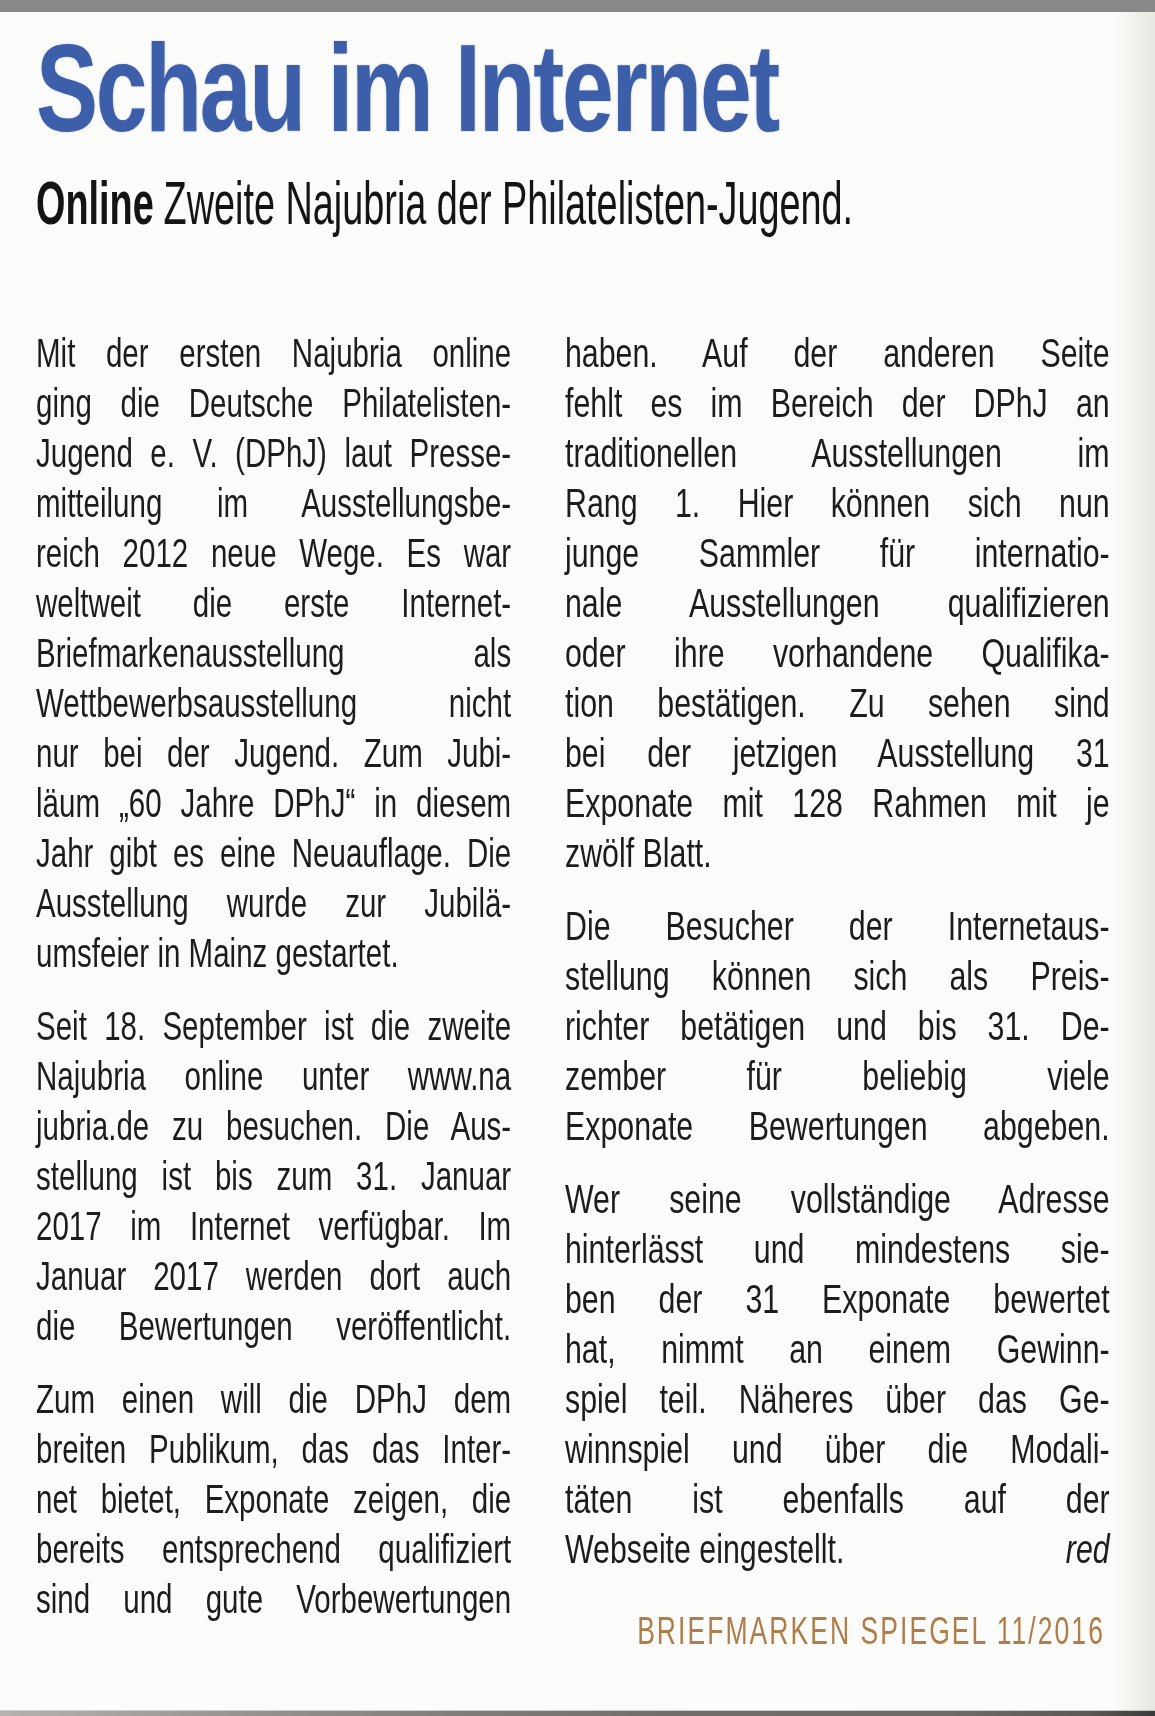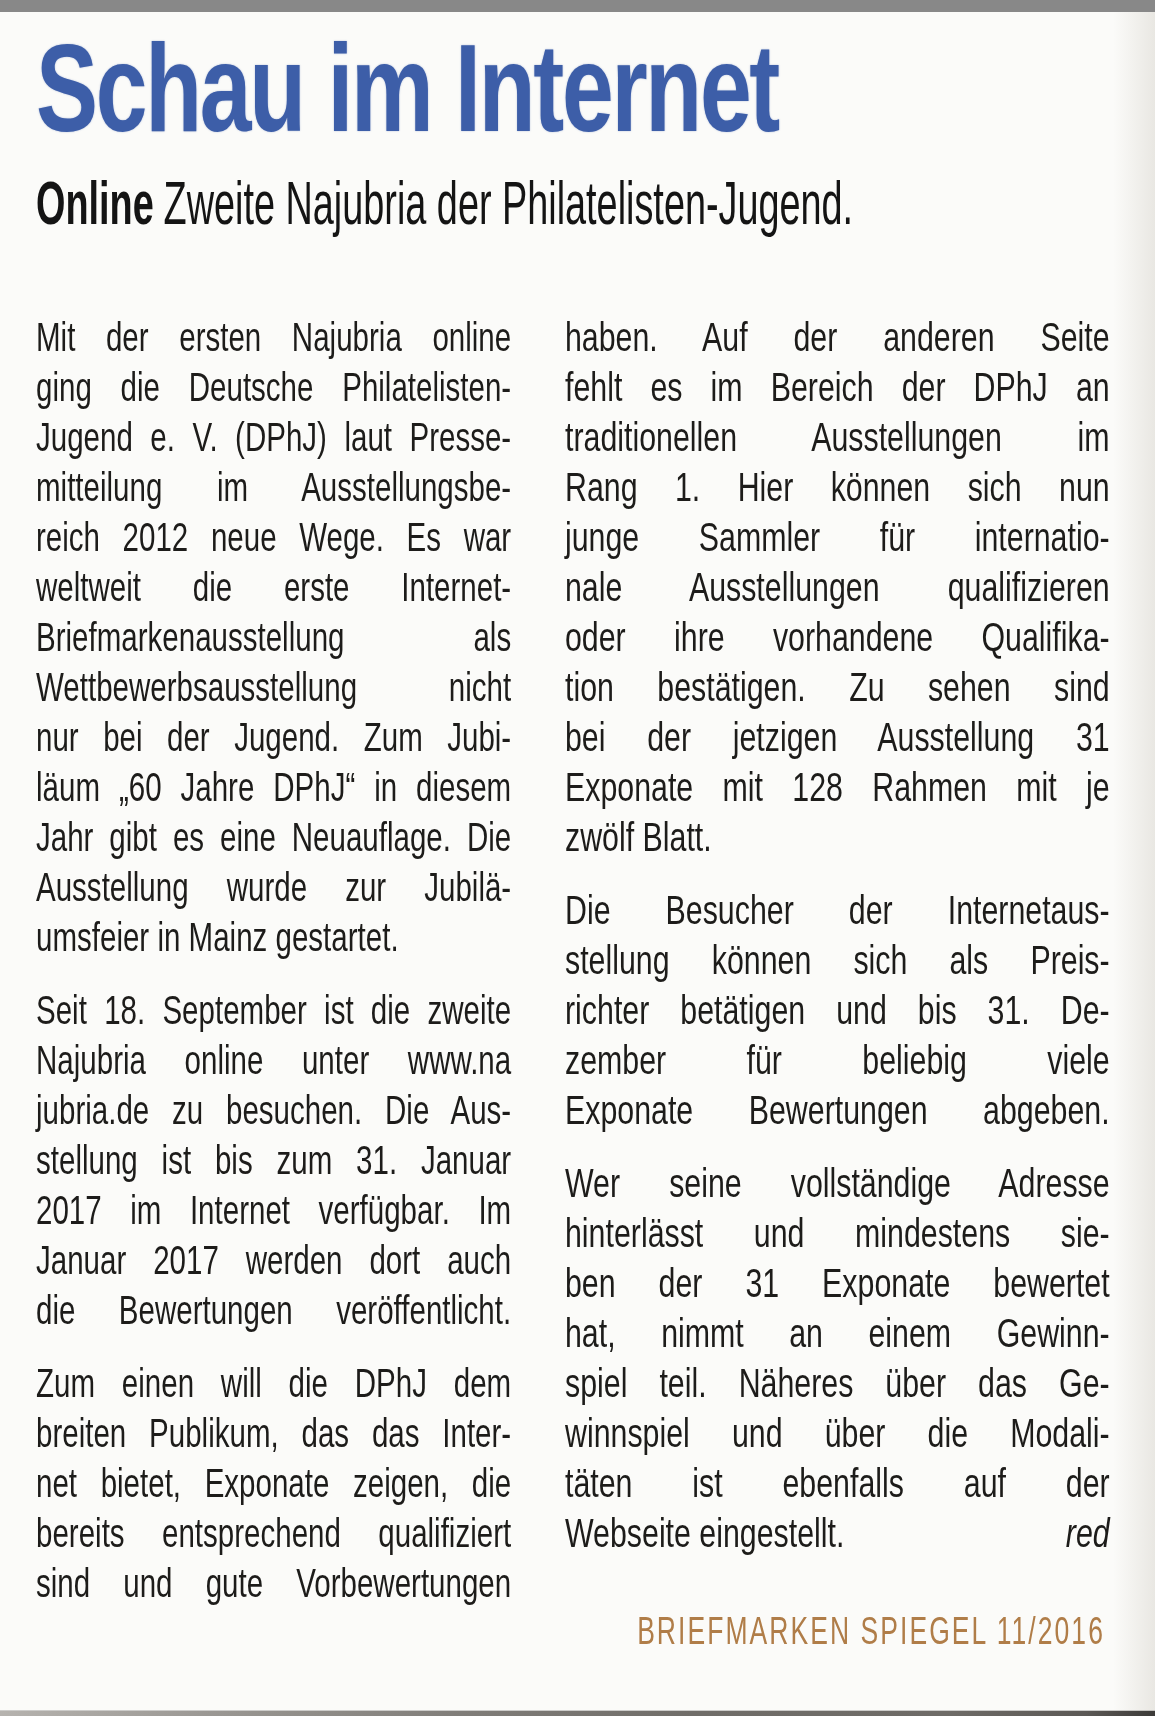--- a/index.html
+++ b/index.html
@@ -38,21 +38,21 @@
     font-weight: 400;
     color: #141414;
     white-space: nowrap;
     transform: scaleX(0.62);
     transform-origin: 0 0;
   }
   .subhead .lead { font-weight: 700; margin-right: 16px; }
   .columns {
     position: absolute;
     left: 36px;
-    top: 300px;
+    top: 316px;
     width: 1100px;
     height: 1330px;
   }
   .col {
     position: absolute;
     top: 0;
     font-size: 41px;
     line-height: 50px;
     transform-origin: 0 0;
   }

